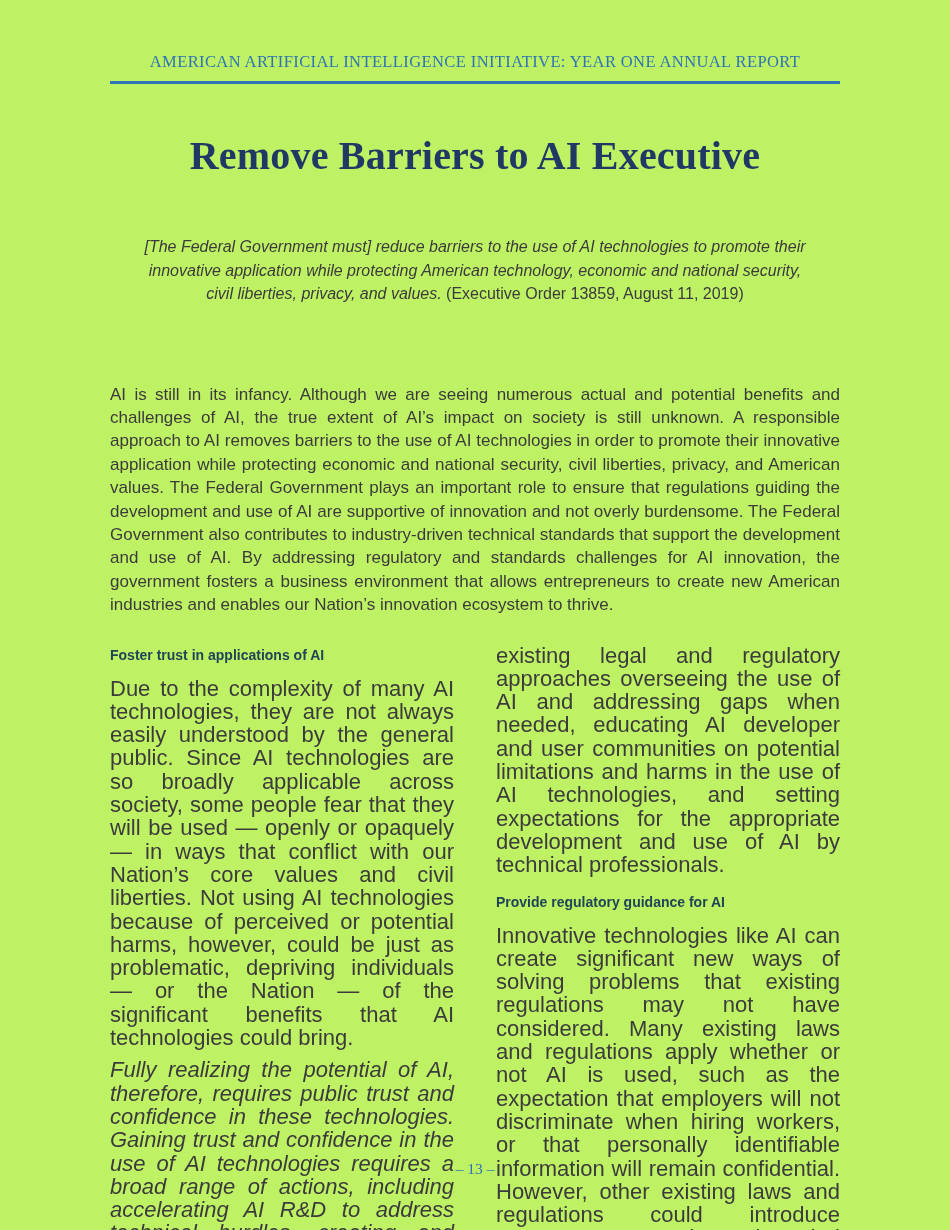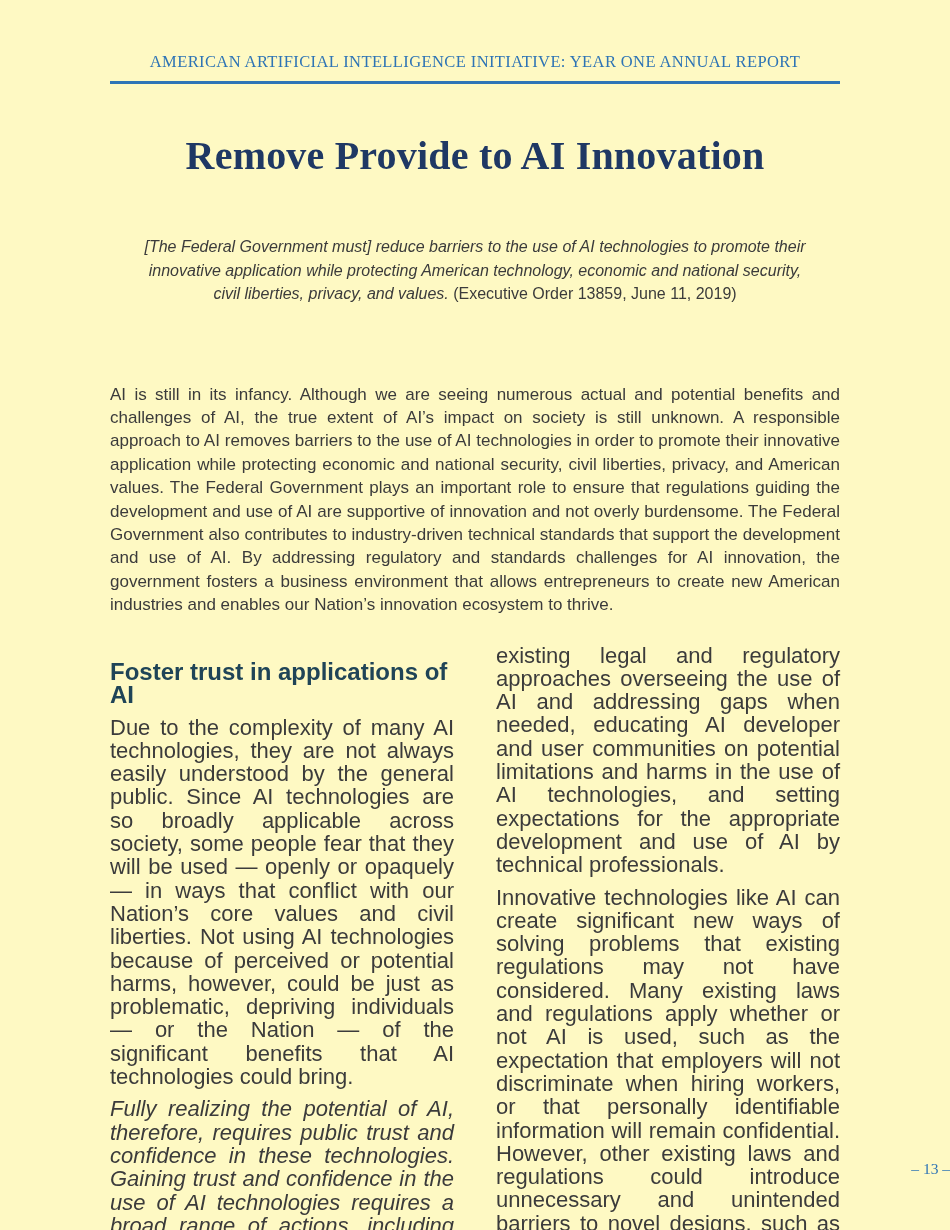--- a/index.html
+++ b/index.html
@@ -4,21 +4,21 @@
 <style>
   html, body {
     margin: 0;
     padding: 0;
     background: #ffffff;
   }
   .page {
     position: relative;
     width: 950px;
     height: 1230px;
-    background: #fef9c3;
+    background: #bef264;
     box-sizing: border-box;
     padding: 0 110px;
     font-family: "Liberation Sans", sans-serif;
     overflow: hidden;
   }
   
   .running-header {
     padding-top: 52px;
     text-align: center;
   }
@@ -72,24 +72,24 @@
   .columns {
     display: flex;
     gap: 42px;
     margin-top: 27px;
   }
   .col {
     flex: 1 1 0;
     min-width: 0;
   }
   .section-heading {
-    font-size: 24px;
+    font-size: 14px;
     font-weight: 700;
     color: #1F4457;
-    margin: 16px 0 10px 0;
+    margin: 0 0 10px 0;
     line-height: 23px;
   }
   .col p.body-para {
     margin: 0 0 9px 0;
     font-size: 22px;
     line-height: 23.3px;
     color: #3b3b3b;
     text-align: justify;
   }
   .col p.body-para.flow-continues {
@@ -98,54 +98,55 @@
   }
   .col .section-heading.mid-column {
     margin-top: 14px;
   }
   
   .page-footer {
     position: absolute;
     left: 0;
     right: 0;
     bottom: 52px;
-    text-align: right;
+    text-align: center;
     font-family: "Liberation Serif", serif;
     font-size: 15.5px;
     color: #2E74B5;
   }
 </style>
 </head>
 <body>
 
 <div class="page">
 
   <div class="running-header">
     <div class="header-title">AMERICAN ARTIFICIAL INTELLIGENCE INITIATIVE: YEAR ONE ANNUAL REPORT</div>
     <div class="header-rule"></div>
   </div>
 
-  <h1 class="chapter-title">Remove Provide to AI Innovation</h1>
+  <h1 class="chapter-title">Remove Barriers to AI Executive</h1>
 
   <div class="epigraph">
-    <span class="quote-italic">[The Federal Government must] reduce barriers to the use of AI technologies to promote their innovative application while protecting American technology, economic and national security, civil liberties, privacy, and values.</span><span class="quote-citation"> (Executive Order 13859, June 11, 2019)</span>
+    <span class="quote-italic">[The Federal Government must] reduce barriers to the use of AI technologies to promote their innovative application while protecting American technology, economic and national security, civil liberties, privacy, and values.</span><span class="quote-citation"> (Executive Order 13859, August 11, 2019)</span>
   </div>
 
   <p class="intro">AI is still in its infancy. Although we are seeing numerous actual and potential benefits and challenges of AI, the true extent of AI’s impact on society is still unknown. A responsible approach to AI removes barriers to the use of AI technologies in order to promote their innovative application while protecting economic and national security, civil liberties, privacy, and American values. The Federal Government plays an important role to ensure that regulations guiding the development and use of AI are supportive of innovation and not overly burdensome. The Federal Government also contributes to industry-driven technical standards that support the development and use of AI. By addressing regulatory and standards challenges for AI innovation, the government fosters a business environment that allows entrepreneurs to create new American industries and enables our Nation’s innovation ecosystem to thrive.</p>
 
   <div class="columns">
 
     <div class="col">
       <div class="section-heading">Foster trust in applications of AI</div>
       <p class="body-para">Due to the complexity of many AI technologies, they are not always easily understood by the general public. Since AI technologies are so broadly applicable across society, some people fear that they will be used — openly or opaquely — in ways that conflict with our Nation’s core values and civil liberties. Not using AI technologies because of perceived or potential harms, however, could be just as problematic, depriving individuals — or the Nation — of the significant benefits that AI technologies could bring.</p>
       <p class="body-para flow-continues">Fully realizing the potential of AI, therefore, requires public trust and confidence in these technologies. Gaining trust and confidence in the use of AI technologies requires a broad range of actions, including accelerating AI R&amp;D to address technical hurdles, creating and implementing effective guidance for oversight of these technologies, evaluating relevance of</p>
     </div>
 
     <div class="col">
       <p class="body-para">existing legal and regulatory approaches overseeing the use of AI and addressing gaps when needed, educating AI developer and user communities on potential limitations and harms in the use of AI technologies, and setting expectations for the appropriate development and use of AI by technical professionals.</p>
+      <div class="section-heading mid-column">Provide regulatory guidance for AI</div>
       <p class="body-para">Innovative technologies like AI can create significant new ways of solving problems that existing regulations may not have considered. Many existing laws and regulations apply whether or not AI is used, such as the expectation that employers will not discriminate when hiring workers, or that personally identifiable information will remain confidential. However, other existing laws and regulations could introduce unnecessary and unintended barriers to novel designs, such as a past regulation that may have presumed cars to always have human drivers.</p>
     </div>
 
   </div>
 
   <div class="page-footer">– 13 –</div>
 
 </div>
 
 </body></html>

